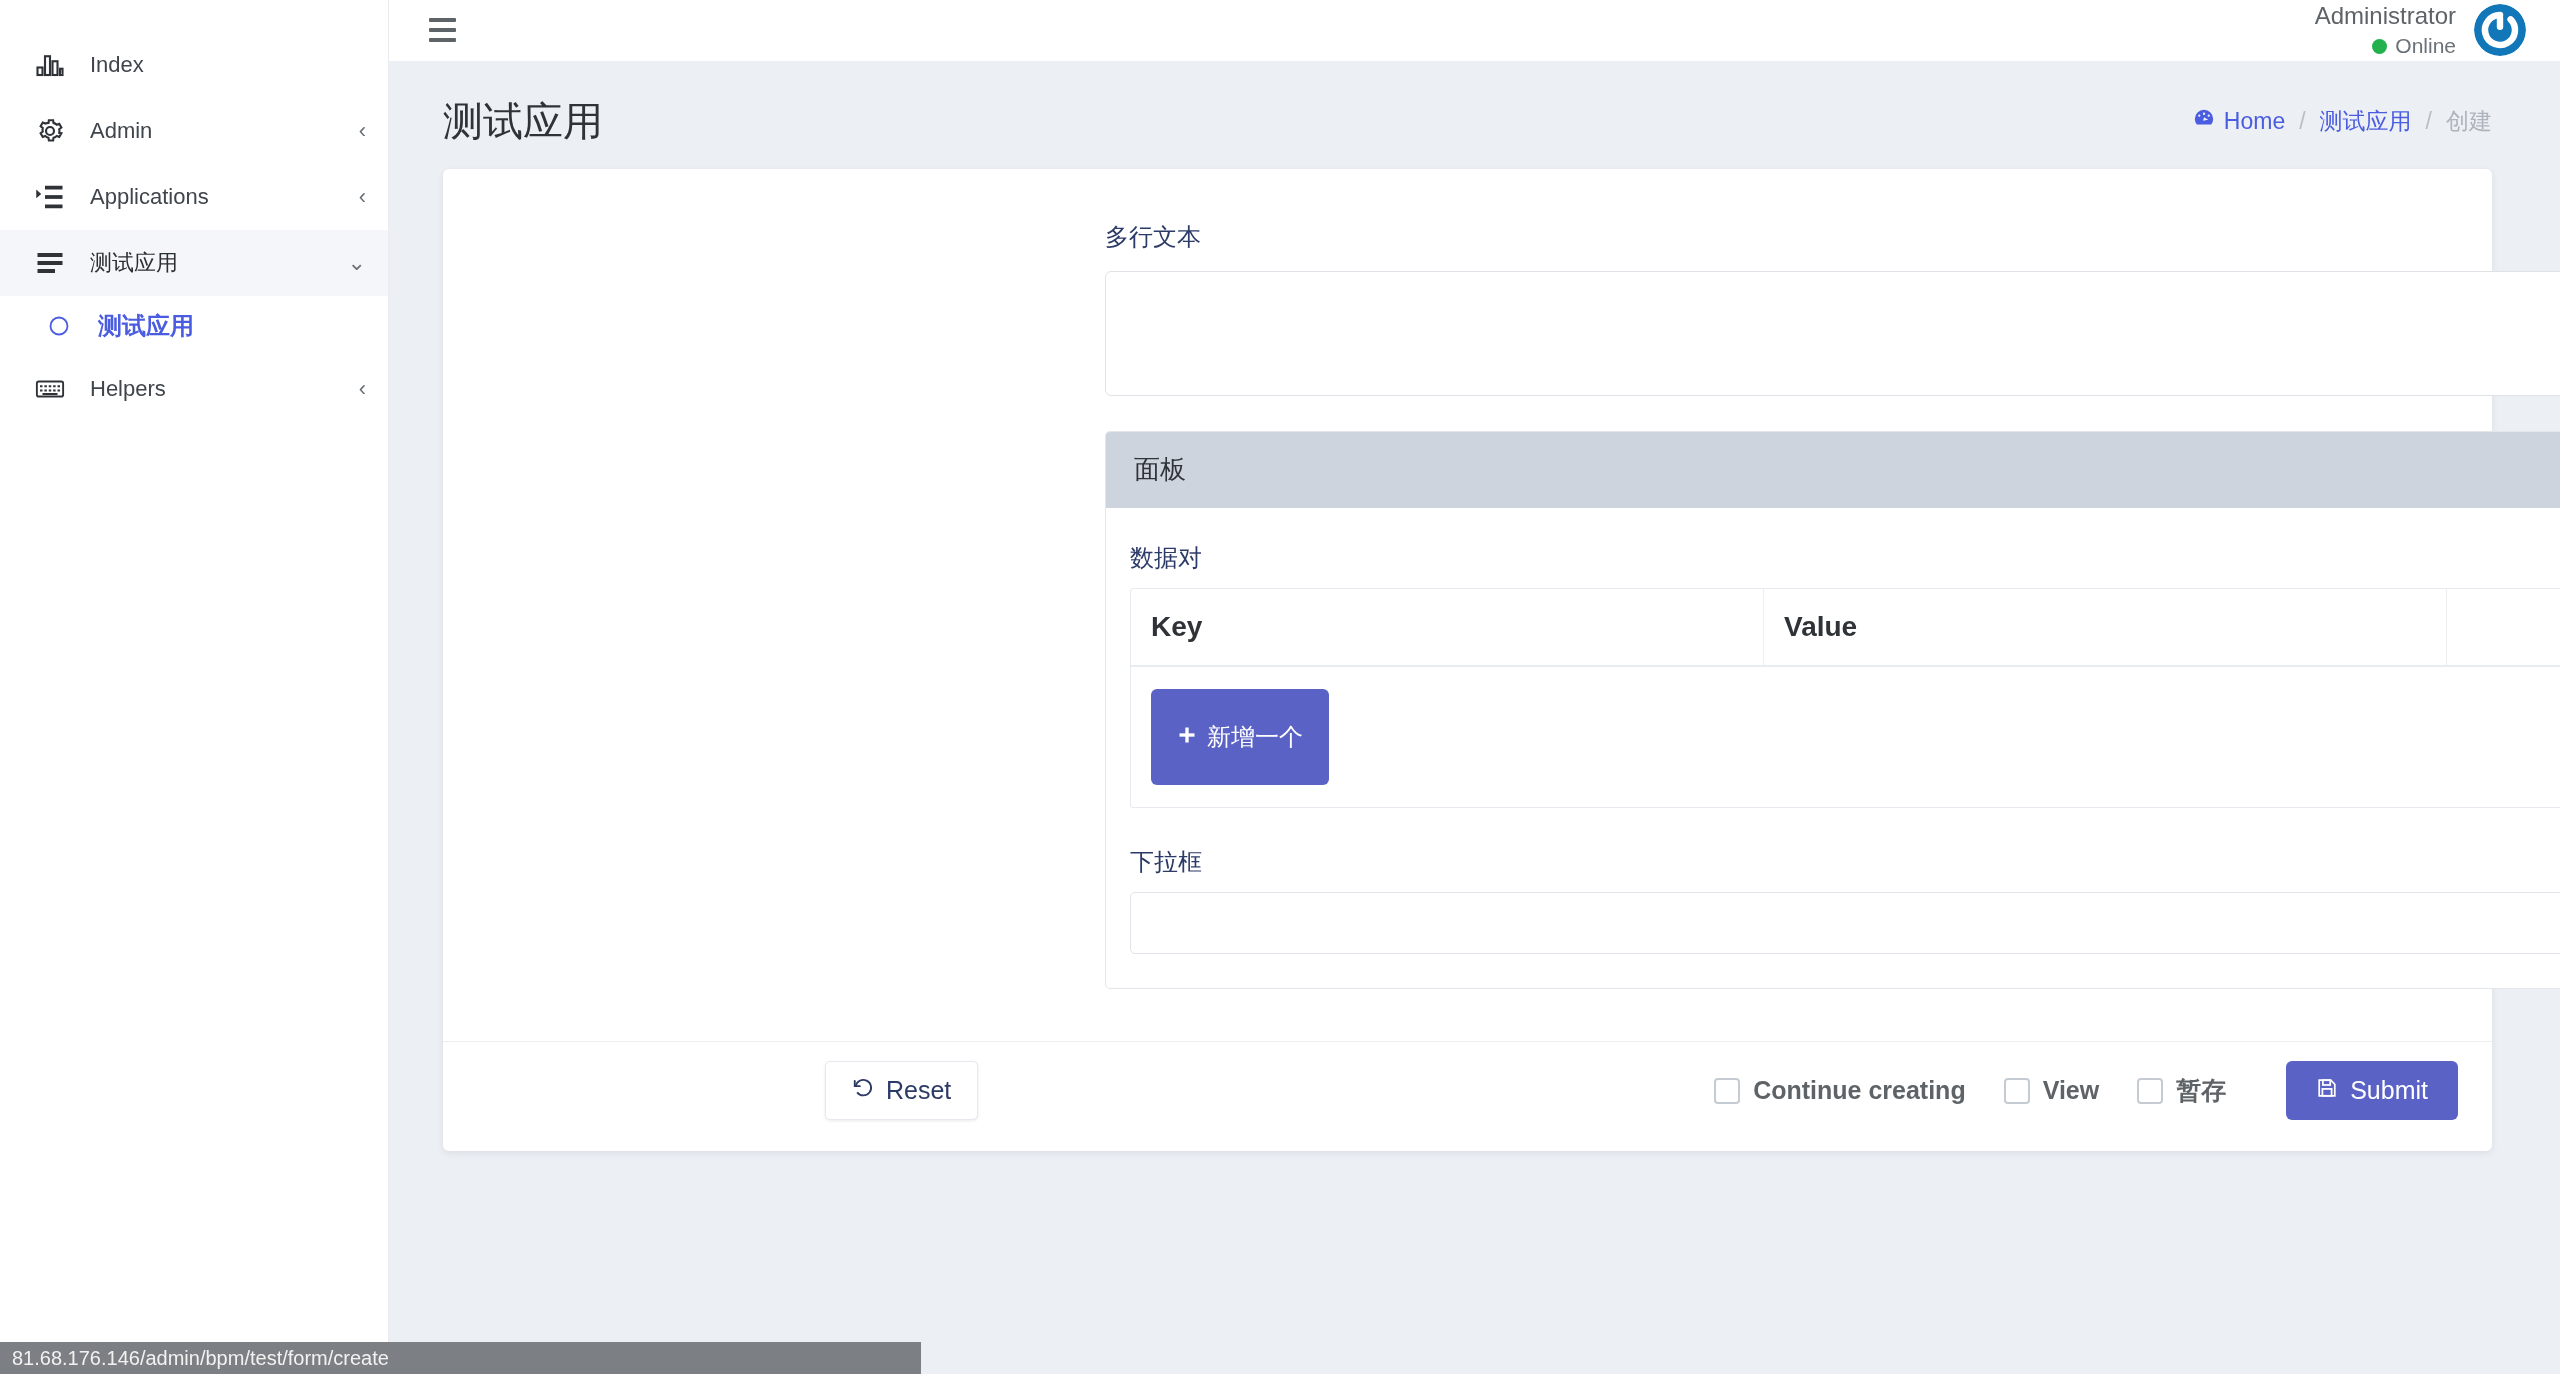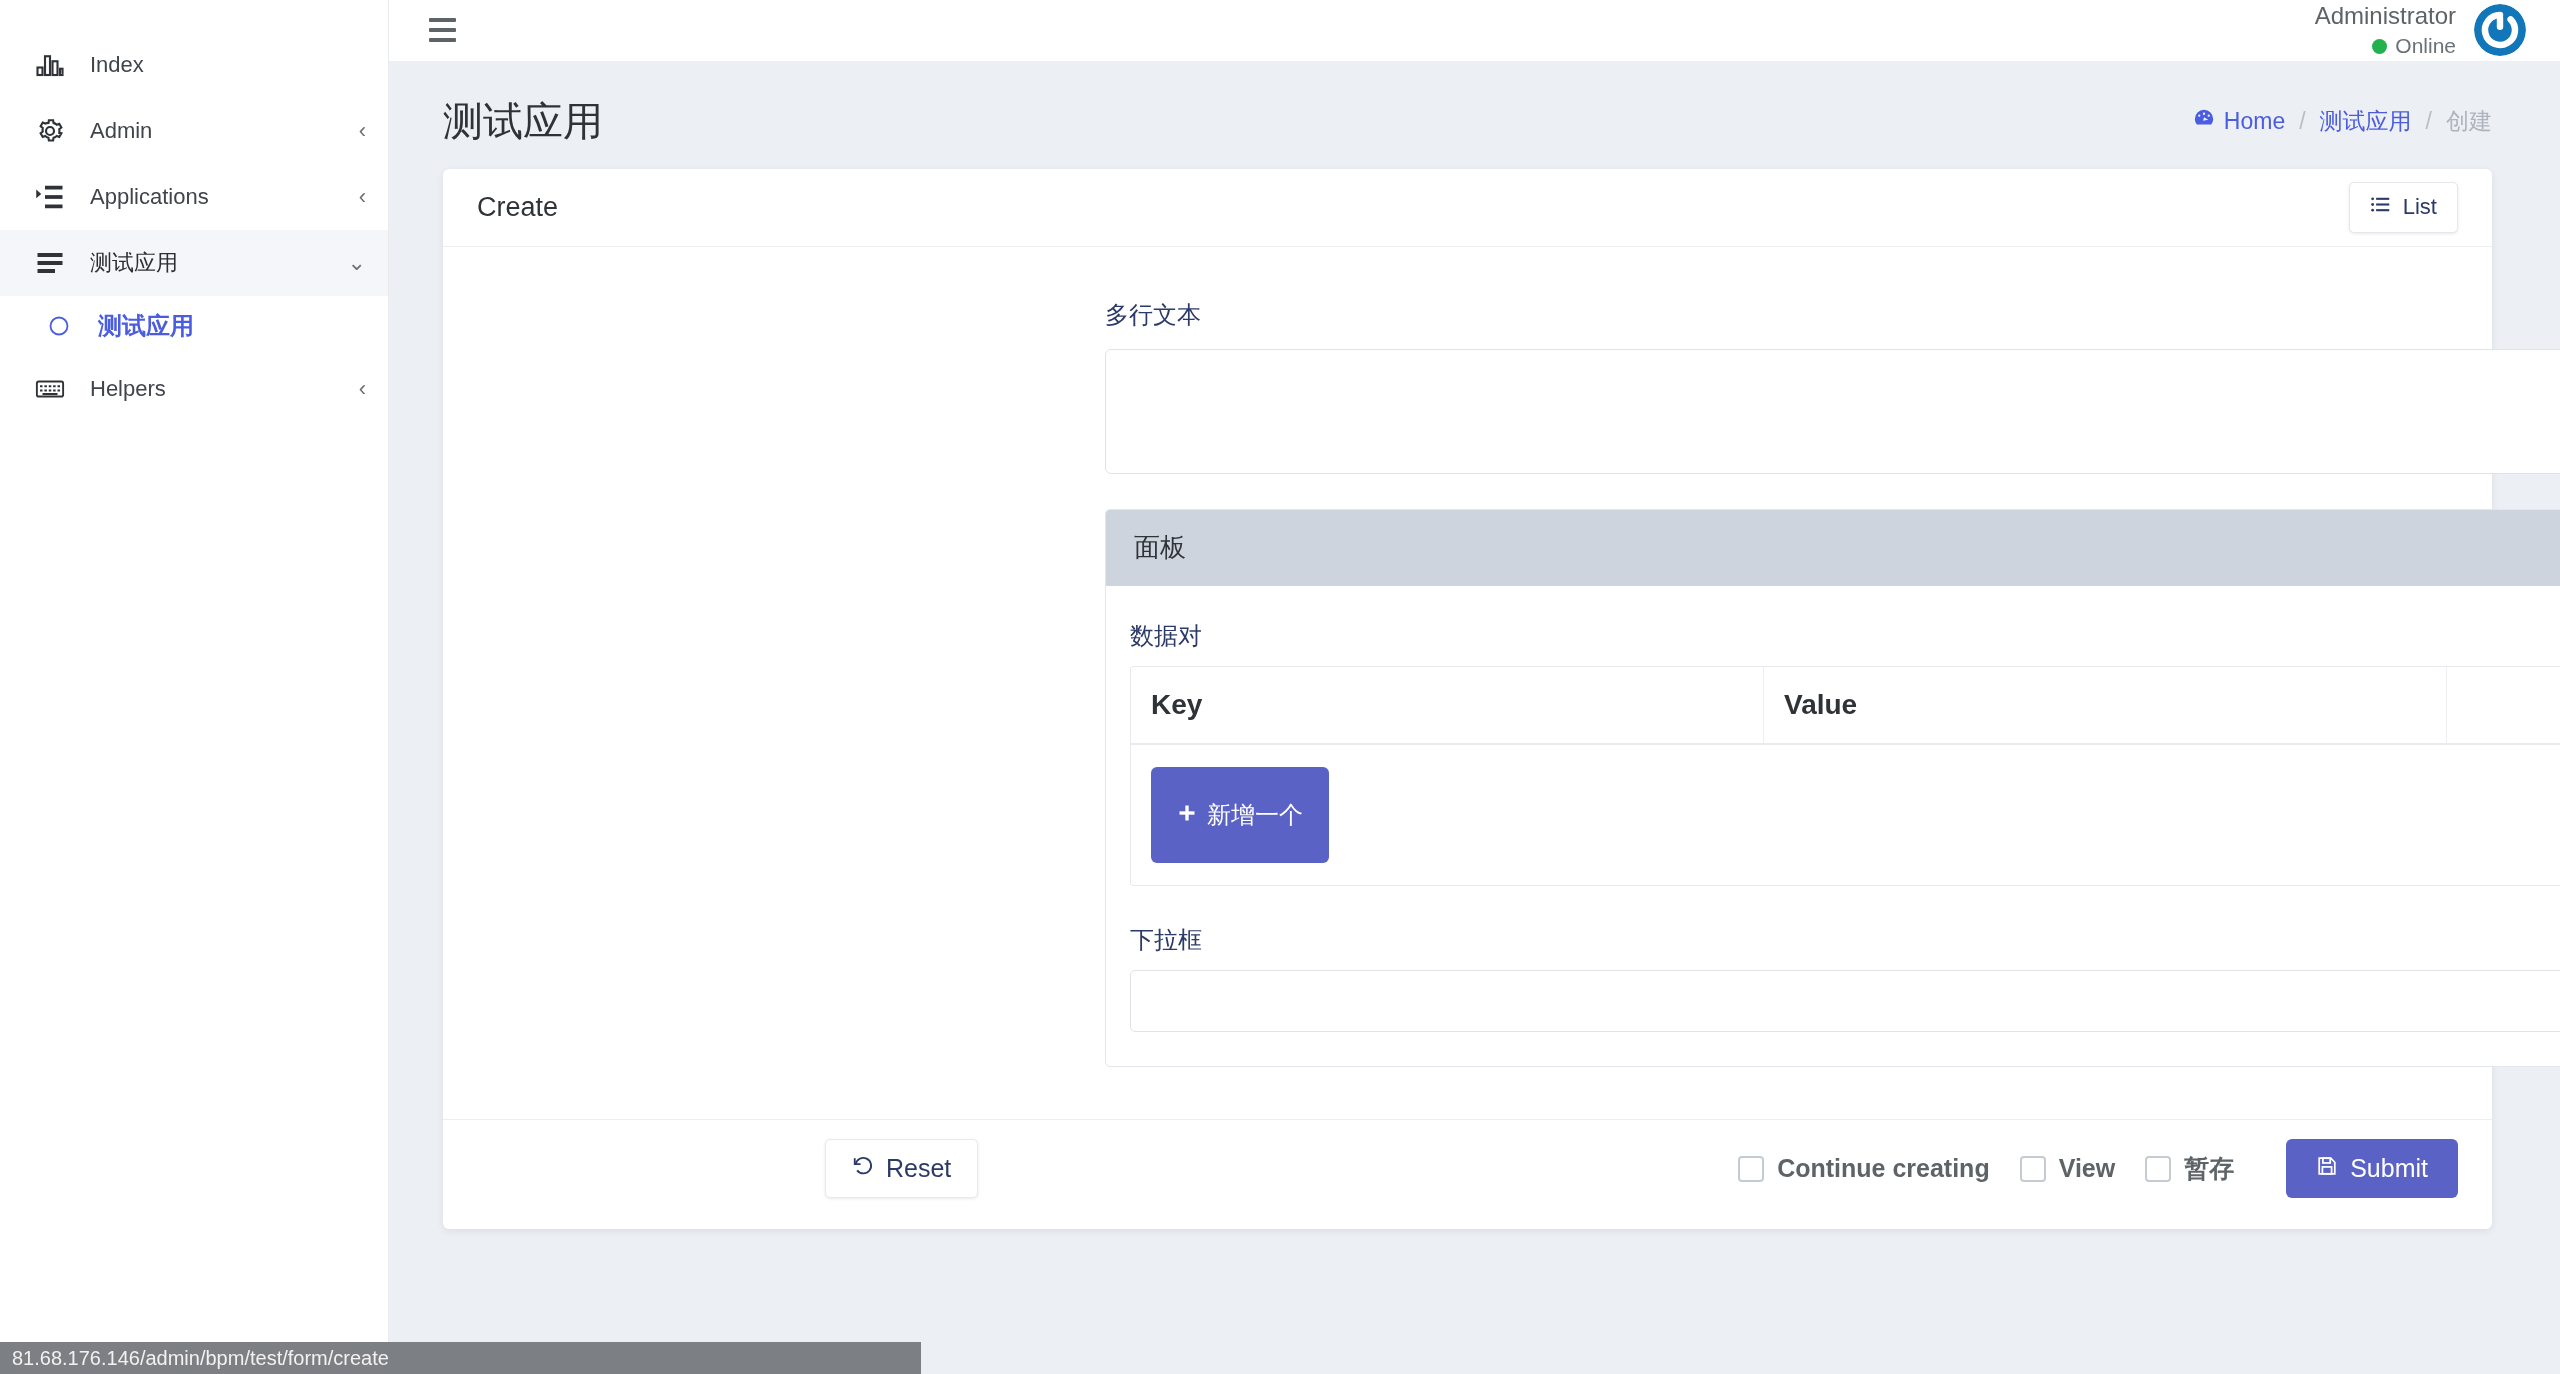--- a/index.html
+++ b/index.html
@@ -143,21 +143,21 @@
     height: 110px; display: flex; align-items: center;
     padding: 0 34px 11px 0;
   }
   .btn-reset {
     margin-left: 382px;
     display: inline-flex; align-items: center; gap: 12px;
     background: #fff; border: 1px solid #e6e9ed; border-radius: 5px;
     padding: 14px 26px; font-size: 25px; color: #2b3a67; cursor: pointer;
     box-shadow: 0 1px 3px rgba(40,50,70,.10);
   }
-  .foot-right { margin-left: auto; display: flex; align-items: center; gap: 30px; }
+  .foot-right { margin-left: auto; display: flex; align-items: center; gap: 38px; }
   .chk-wrap { display: flex; align-items: center; gap: 13px; cursor: pointer; }
   .chk-box { width: 26px; height: 26px; border: 2px solid #c5cbd3; border-radius: 4px; background: #fff; }
   .chk-label { font-size: 25px; color: #5e6367; font-weight: bold; }
   .btn-submit {
     display: inline-flex; align-items: center; gap: 12px;
     background: #5a62c5; color: #fff; border: none; border-radius: 6px;
     padding: 15px 30px; font-size: 25px; cursor: pointer;
     font-family: "Liberation Sans", sans-serif; margin-left: 22px;
   }
 
@@ -300,36 +300,20 @@
         </span>
         <span class="bc-sep">/</span>
         <span class="bc-link">测试应用</span>
         <span class="bc-sep">/</span>
         <span class="bc-current">创建</span>
       </div>
     </div>
 
     <section class="card">
 
-      <div class="card-head">
-        <div class="card-title">Create</div>
-        <div class="btn-list">
-          <span>
-            <svg width="21" height="21" viewBox="0 0 24 24" fill="#2b3a67">
-              <circle cx="3" cy="5.5" r="1.6"></circle>
-                <rect x="7" y="4.3" width="15" height="2.4"></rect>
-              <circle cx="3" cy="12" r="1.6"></circle>
-                <rect x="7" y="10.8" width="15" height="2.4"></rect>
-              <circle cx="3" cy="18.5" r="1.6"></circle>
-                <rect x="7" y="17.3" width="15" height="2.4"></rect>
-            </svg>
-          </span>
-          <span>List</span>
-        </div>
-      </div>
 
       <div class="card-body">
 
         <div class="form-area">
           <div class="field-label">多行文本</div>
           <div class="textarea">
             
           </div>
         </div>
 

